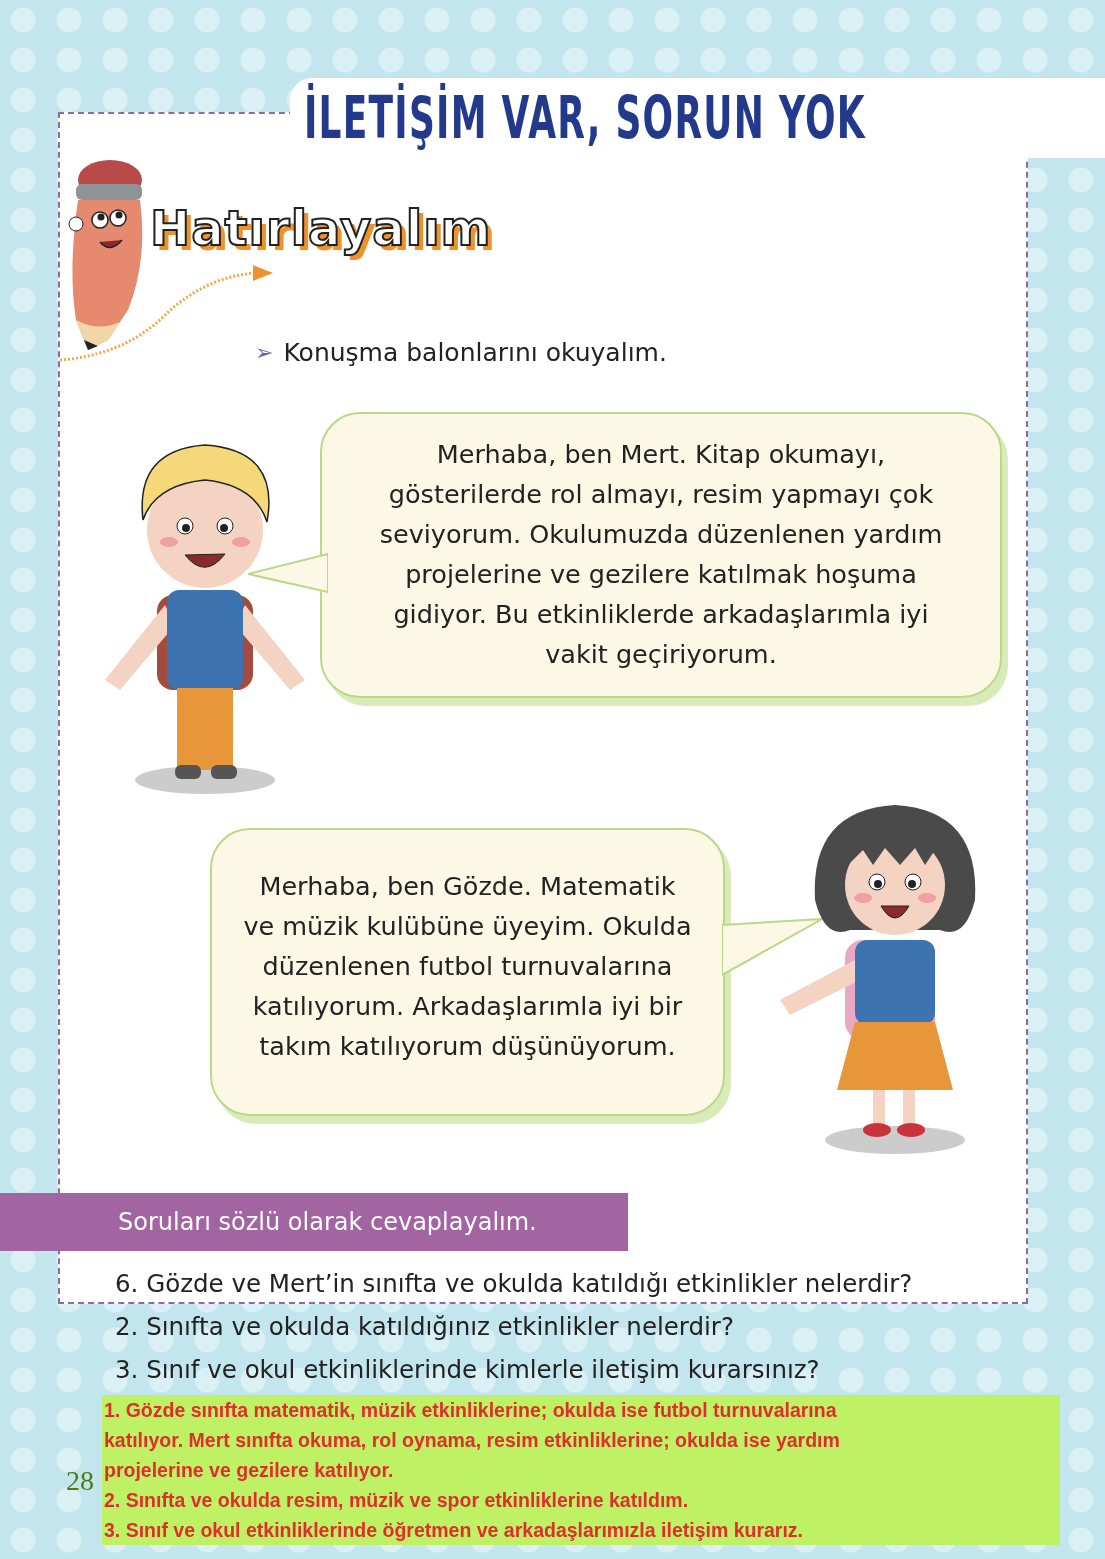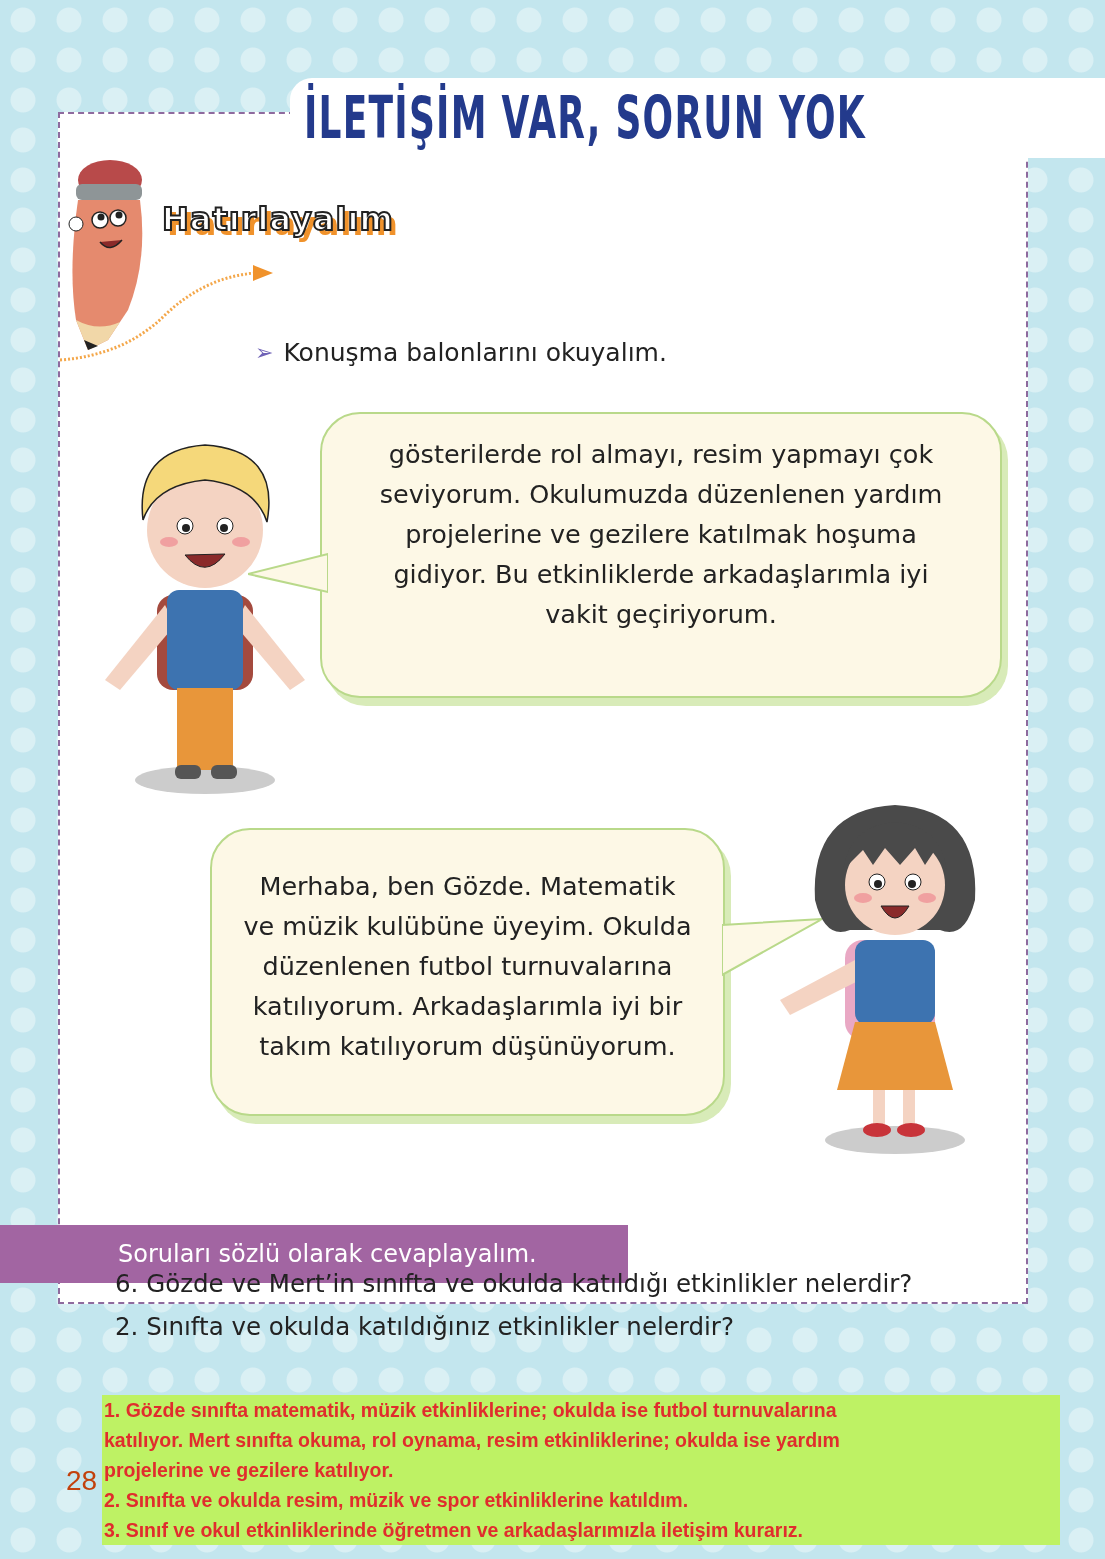--- a/index.html
+++ b/index.html
@@ -7,34 +7,34 @@
     background-color:#c3e6ee;
     background-image:radial-gradient(circle at 50% 50%, rgba(255,255,255,0.38) 0 12px, transparent 13px);
     background-size:46px 40px;
     font-family:"DejaVu Sans",sans-serif;color:#222;}
   .page{position:absolute;left:58px;top:112px;width:970px;height:1192px;background:#fff;
     border-top:2px dashed #8e6a9e;border-left:2px dashed #8e6a9e;border-right:2px dashed #8e6a9e;border-bottom:2px dashed #8e6a9e;box-sizing:border-box;}
   .title-wrap{position:absolute;left:290px;top:78px;height:80px;padding:0 14px;background:#fff;border-radius:22px;}
   .title{font-family:"DejaVu Sans",sans-serif;font-weight:bold;font-size:58px;color:#233a8c;letter-spacing:2px;
     transform:scaleX(0.62);transform-origin:left top;white-space:nowrap;line-height:80px;display:inline-block;}
   .pencil{position:absolute;left:48px;top:150px;width:110px;height:210px;}
-  .hatir{position:absolute;left:162px;top:200px;font-family:"DejaVu Sans",sans-serif;font-weight:bold;font-size:32px;color:#fff;
+  .hatir{position:absolute;left:150px;top:200px;font-family:"DejaVu Sans",sans-serif;font-weight:bold;font-size:48px;color:#fff;
     -webkit-text-stroke:2px #222;text-shadow:5px 5px 0 #f0922b;letter-spacing:1px;}
   .curve{position:absolute;left:55px;top:255px;width:230px;height:110px;}
   .instr{position:absolute;left:255px;top:338px;font-size:25px;color:#222;display:flex;align-items:center;gap:10px;}
   .instr .arrow{color:#6f62b6;font-size:22px;}
   .bubble{position:absolute;background:#fdf8e6;border:2px solid #b9d98a;border-radius:40px;box-shadow:6px 8px 0 #d8ebb8;
     font-size:25.5px;line-height:40px;text-align:center;color:#222;box-sizing:border-box;}
   .bubble1{left:320px;top:412px;width:682px;height:286px;padding:20px 30px;}
   .bubble2{left:210px;top:828px;width:515px;height:288px;padding:36px 20px;}
   .char{position:absolute;}
-  .qbar{position:absolute;left:0;top:1193px;width:628px;height:58px;background:#a265a2;color:#fff;font-size:24px;line-height:58px;padding-left:118px;box-sizing:border-box;margin-top:32px;}
+  .qbar{position:absolute;left:0;top:1193px;width:628px;height:58px;background:#a265a2;color:#fff;font-size:24px;line-height:58px;padding-left:118px;box-sizing:border-box;}
   .questions{position:absolute;left:115px;top:1262px;font-size:24.5px;line-height:43px;color:#222;}
   .answers{position:absolute;left:102px;top:1395px;width:958px;height:150px;background:#bef264;color:#e02d2d;font-weight:bold;font-size:19.5px;line-height:30px;padding:0 0 0 2px;box-sizing:border-box;font-family:"Liberation Sans",sans-serif;}
-  .pnum{position:absolute;left:66px;top:1465px;font-size:28px;color:#c2410c;font-family:Liberation Sans, sans-serif;}
+  .pnum{position:absolute;left:66px;top:1465px;font-size:28px;color:#4d7c0f;font-family:Liberation Serif, serif;}
 </style>
 </head>
 <body>
 
 <div class="page"></div>
 
 <div class="title-wrap">
   <span class="title">İLETİŞİM VAR, SORUN YOK</span>
 </div>
 
@@ -77,20 +77,21 @@
   <circle cx="100" cy="96" r="8" fill="#fff" stroke="#222"></circle>
     <circle cx="140" cy="96" r="8" fill="#fff" stroke="#222"></circle>
   <circle cx="101" cy="98" r="4" fill="#222"></circle>
     <circle cx="139" cy="98" r="4" fill="#222"></circle>
   <ellipse cx="84" cy="112" rx="9" ry="5" fill="#f0a0a0"></ellipse>
     <ellipse cx="156" cy="112" rx="9" ry="5" fill="#f0a0a0"></ellipse>
   <path d="M100 125 Q120 150 140 124 Z" fill="#8a2a2a" stroke="#222"></path>
 </svg>
 
 <div class="bubble bubble1">
+  <div>Merhaba, ben Mert. Kitap okumayı,</div>
   <div>gösterilerde rol almayı, resim yapmayı çok</div>
   <div>seviyorum. Okulumuzda düzenlenen yardım</div>
   <div>projelerine ve gezilere katılmak hoşuma</div>
   <div>gidiyor. Bu etkinliklerde arkadaşlarımla iyi</div>
   <div>vakit geçiriyorum.</div>
 </div>
 <svg class="char" style="left:248px;top:552px;width:80px;height:50px;" viewBox="0 0 80 50">
   <path d="M80 2 L0 22 L80 40 Z" fill="#fdf8e6" stroke="#b9d98a" stroke-width="2"></path>
 </svg>
 
@@ -127,20 +128,21 @@
   <path d="M106 116 Q120 140 134 116 Z" fill="#8a2a2a" stroke="#222"></path>
 </svg>
 
 <div class="qbar">
   <span>Soruları sözlü olarak cevaplayalım.</span>
 </div>
 
 <div class="questions">
   <div>6. Gözde ve Mert’in sınıfta ve okulda katıldığı etkinlikler nelerdir?</div>
   <div>2. Sınıfta ve okulda katıldığınız etkinlikler nelerdir?</div>
+  <div>3. Sınıf ve okul etkinliklerinde kimlerle iletişim kurarsınız?</div>
 </div>
 
 <div class="answers">
   <div>1. Gözde sınıfta matematik, müzik etkinliklerine; okulda ise futbol turnuvalarına</div>
   <div>katılıyor. Mert sınıfta okuma, rol oynama, resim etkinliklerine; okulda ise yardım</div>
   <div>projelerine ve gezilere katılıyor.</div>
   <div>2. Sınıfta ve okulda resim, müzik ve spor etkinliklerine katıldım.</div>
   <div>3. Sınıf ve okul etkinliklerinde öğretmen ve arkadaşlarımızla iletişim kurarız.</div>
 </div>
 

